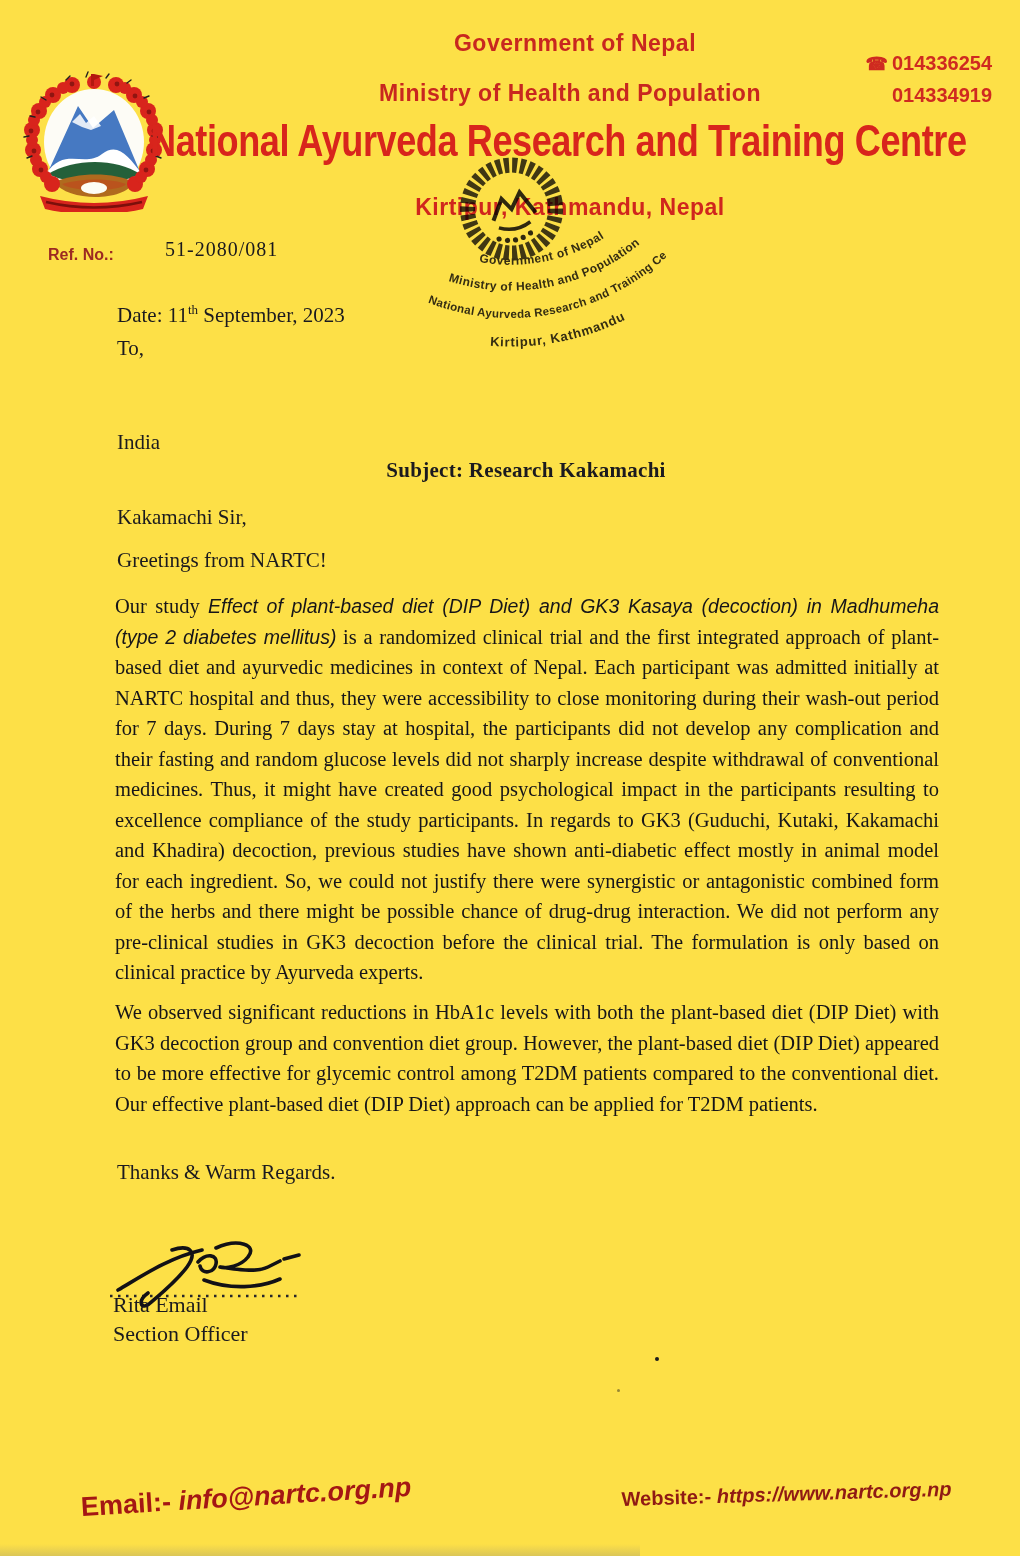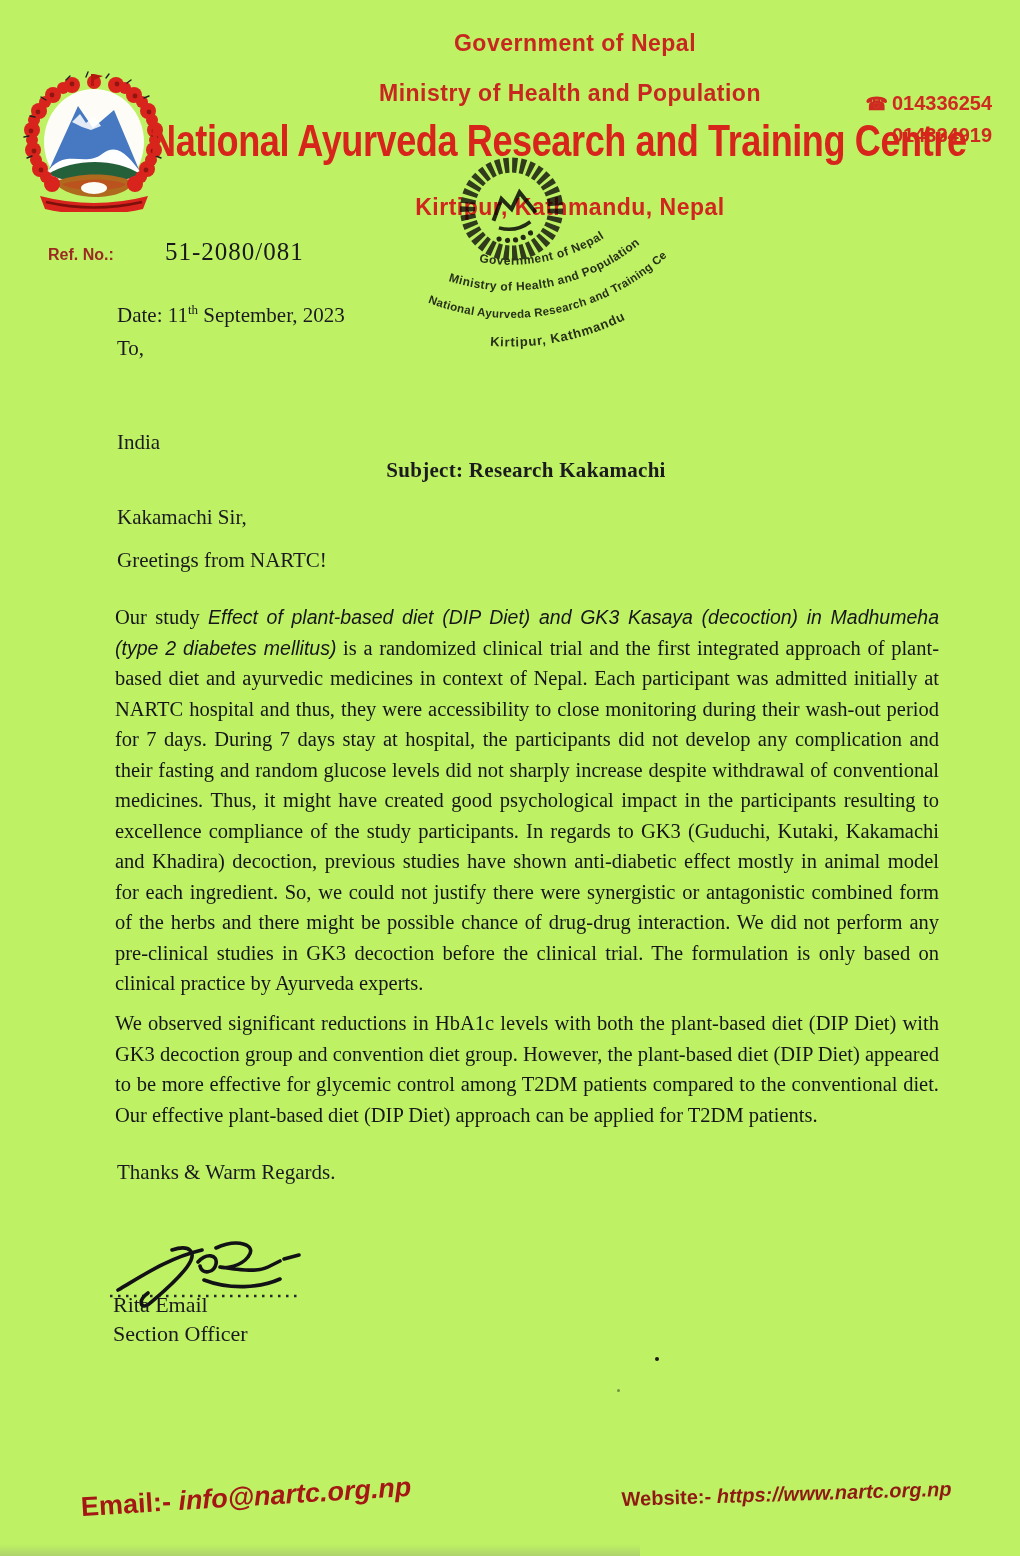--- a/index.html
+++ b/index.html
@@ -1,40 +1,40 @@
 <!DOCTYPE html>
 <html><head>
 <meta charset="utf-8">
 <style>
   html,body{margin:0;padding:0;background:#ffffff;}
   .page{
     position:relative;
     width:1020px;height:1556px;
     margin:0 auto;
-    background:#bef264;
+    background:#fde047;
     overflow:hidden;
     font-family:"Liberation Serif", serif;
     color:#1b1a1f;
   }
   .abs{position:absolute;}
   
   .gov-line{
     left:125px;top:30px;width:900px;text-align:center;
     font-family:"Liberation Sans", sans-serif;font-weight:bold;
     font-size:23px;color:#c8271f;letter-spacing:.5px;
   }
   .ministry-line{
     left:120px;top:80px;width:900px;text-align:center;
     font-family:"Liberation Sans", sans-serif;font-weight:bold;
     font-size:23px;color:#c8271f;letter-spacing:.5px;
   }
   .phone-block{
     right:28px;top:48px;width:180px;text-align:right;
     font-family:"Liberation Sans", sans-serif;font-weight:bold;
-    font-size:20px;color:#cf2a20;line-height:31px;margin-top:40px;
+    font-size:20px;color:#cf2a20;line-height:31px;
   }
   .phone-block .tel-icon{font-size:18px;margin-right:4px;}
   .org-title{
     left:150px;top:116px;
     font-family:"Liberation Sans", sans-serif;font-weight:bold;
     font-size:44px;color:#d8251c;white-space:nowrap;letter-spacing:-.5px;
     transform:scaleX(.82);transform-origin:left top;
   }
   .kirtipur-line{
     left:120px;top:194px;width:900px;text-align:center;
@@ -49,36 +49,36 @@
   }
   .stamp svg text{
     font-family:"Liberation Sans", sans-serif;font-weight:bold;fill:#23212a;
   }
   
   .ref-label{
     left:48px;top:246px;
     font-family:"Liberation Sans", sans-serif;font-weight:bold;
     font-size:16px;color:#9c2a22;text-align:center;
   }
-  .ref-value{left:165px;top:238px;font-size:25px;letter-spacing:1px;color:#19181d;}
+  .ref-value{left:165px;top:238px;font-size:20px;letter-spacing:1px;color:#19181d;}
   .date-line{left:117px;top:303px;font-size:21px;}
   .sup{vertical-align:super;font-size:.62em;line-height:0;text-align:center;}
   
   .to-line{left:117px;top:336px;font-size:21px;}
   .name-line{left:117px;top:400px;font-size:21px;}
   .country-line{left:117px;top:430px;font-size:21px;}
   .subject-line{
     left:115px;top:458px;width:822px;text-align:center;
     font-size:21px;font-weight:bold;letter-spacing:.3px;
   }
   .respected{left:117px;top:505px;font-size:21px;}
   .greetings{left:117px;top:548px;font-size:21px;}
   .para{
     left:115px;width:824px;font-size:20.5px;line-height:30.5px;
-    text-align:justify;color:#161519;margin-top:11px;
+    text-align:justify;color:#161519;
   }
   .p1{top:591px;}
   .p2{top:997px;}
   .study-italic{
     font-family:"Liberation Sans", sans-serif;
     font-style:italic;font-size:19.5px;
   }
   .closing{left:117px;top:1160px;font-size:21px;}
   
   .sig-svg{left:108px;top:1238px;}

